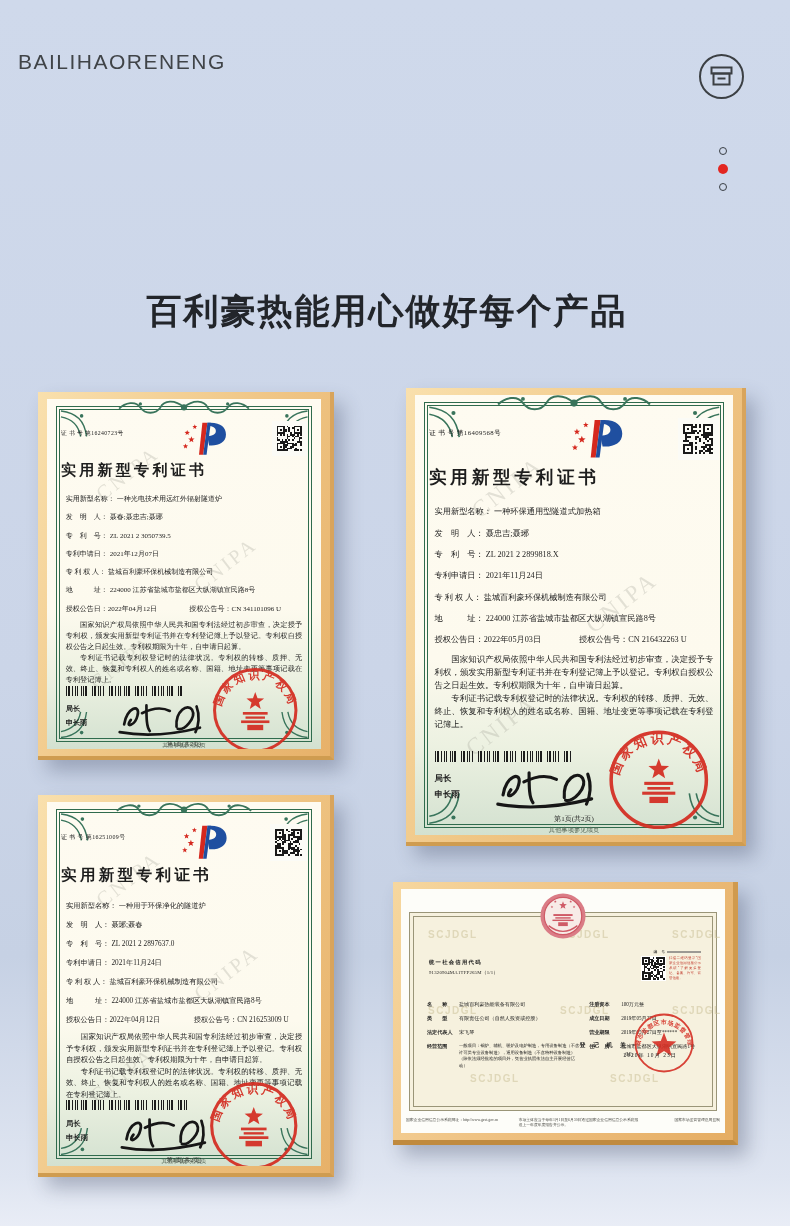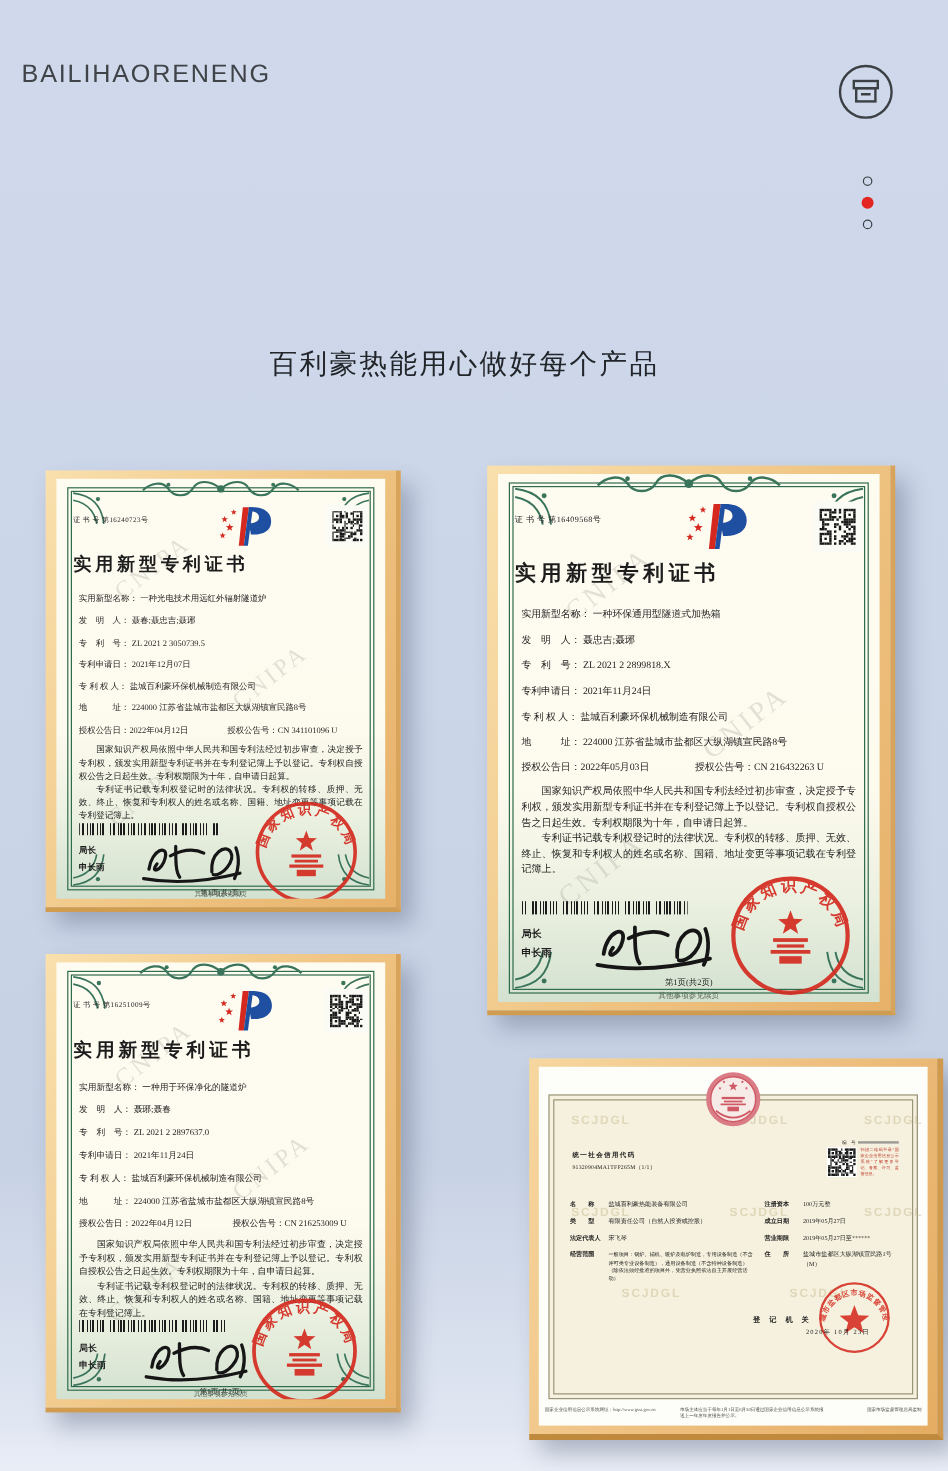--- a/index.html
+++ b/index.html
@@ -12,28 +12,28 @@
   .brand{position:absolute;left:18px;top:50px;font-size:21px;color:#404448;letter-spacing:1.5px;font-weight:500;}
   .archive-icon{position:absolute;left:698px;top:53px;width:47px;height:47px;}
   .dots{position:absolute;left:714px;top:147px;width:18px;display:flex;flex-direction:column;align-items:center;gap:9px;}
   .dot{width:8px;height:8px;border-radius:50%;border:1.7px solid #3a3f45;box-sizing:border-box;background:transparent;cursor:pointer;}
   .dot.red{width:10px;height:10px;border:none;background:#e32621;}
   .hero-title{position:absolute;left:0;right:0;top:92px;margin:0;text-align:center;color:#2c4b9e;font-weight:900;line-height:1;}
   .t1{display:block;font-size:63px;letter-spacing:2px;}
   .t2wrap{position:relative;display:inline-block;margin-top:21px;}
   .t2{position:relative;z-index:1;font-size:63px;letter-spacing:2px;}
   .red-bar{position:absolute;right:-5px;bottom:-2px;width:198px;height:13px;background:#e3241d;z-index:0;}
-  .subtitle{position:absolute;left:0;right:16px;top:288px;margin:0;text-align:center;font-size:23px;color:#22252a;font-weight:400;letter-spacing:2px;}
+  .subtitle{position:absolute;left:0;right:16px;top:288px;margin:0;text-align:center;font-size:35px;color:#22252a;font-weight:700;letter-spacing:2px;}
 
   
   .patent,.license{position:absolute;cursor:pointer;}
   .p0{left:38px;top:392px;width:296px;height:368px;--u:5.9px;}
   .p1{left:406px;top:388px;width:340px;height:458px;--u:6.9px;}
   .p2{left:38px;top:795px;width:296px;height:382px;--u:6.1px;}
-  .license{left:393px;top:882px;width:345px;height:318px;margin-left:48px;}
+  .license{left:393px;top:882px;width:345px;height:263px;}
 
   
   .p-frame{position:absolute;inset:0;background:linear-gradient(115deg,#f9e0ad,#f0c787 48%,#e7b169);
     border-right:4px solid #d8a45c;border-bottom:4px solid #cf9c50;box-sizing:border-box;
     box-shadow:9px 11px 18px rgba(56,66,92,.32);}
   .p-paper{position:absolute;inset:7px 9px;overflow:hidden;
     background:linear-gradient(180deg,#fefbf1 0%,#fdfaee 60%,#ecf1e1 80%,#d3e1d0 100%);}
   .p-bd{position:absolute;inset:7px 9px;border:1px solid #2f6b4d;pointer-events:none;}
   .p-bd::before{content:'';position:absolute;inset:2px;border:1px solid #2f6b4d;}
   .orn-top{position:absolute;top:calc(-1.6*var(--u));left:50%;transform:translateX(-50%);width:calc(24*var(--u));height:calc(3.2*var(--u));}

